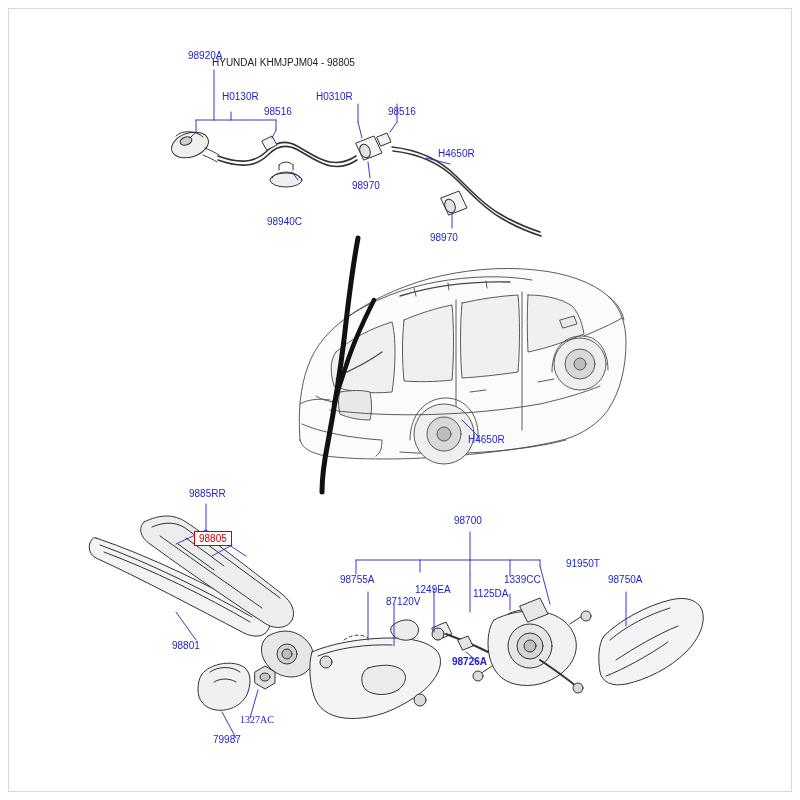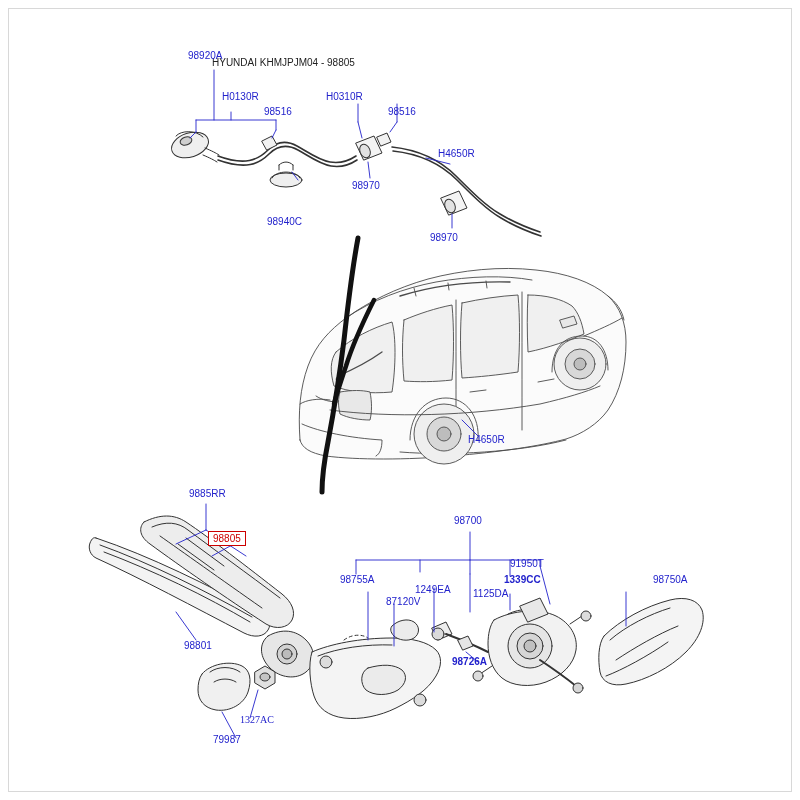--- a/index.html
+++ b/index.html
@@ -289,37 +289,37 @@
         <path d="M626 592 L626 626"></path>
       </g>
     </g>
   </svg>
 
   <div class="title" style="left:212px; top:57px;">HYUNDAI KHMJPJM04 - 98805</div>
 
   <div class="lbl" style="left:188px; top:50px;">98920A</div>
   <div class="lbl" style="left:222px; top:91px;">H0130R</div>
   <div class="lbl" style="left:264px; top:106px;">98516</div>
-  <div class="lbl" style="left:326px; top:91px;">H0310R</div>
+  <div class="lbl" style="left:316px; top:91px;">H0310R</div>
   <div class="lbl" style="left:388px; top:106px;">98516</div>
   <div class="lbl" style="left:438px; top:148px;">H4650R</div>
   <div class="lbl" style="left:352px; top:180px;">98970</div>
   <div class="lbl" style="left:267px; top:216px;">98940C</div>
   <div class="lbl" style="left:430px; top:232px;">98970</div>
 
   <div class="lbl" style="left:468px; top:434px;">H4650R</div>
 
   <div class="lbl" style="left:189px; top:488px;text-align:center;">9885RR</div>
-  <div class="lbl hl" style="left:208px; top:531px;">98805</div>
-  <div class="lbl" style="left:172px; top:640px;margin-left:12px;">98801</div>
+  <div class="lbl hl" style="left:194px; top:531px;">98805</div>
+  <div class="lbl" style="left:172px; top:640px;">98801</div>
   <div class="lbl" style="left:240px; top:714px;font-family:Liberation Serif, serif;">1327AC</div>
   <div class="lbl" style="left:213px; top:734px;">79987</div>
   <div class="lbl" style="left:340px; top:574px;">98755A</div>
   <div class="lbl" style="left:378px; top:596px;margin-left:8px;">87120V</div>
   <div class="lbl" style="left:415px; top:568px;margin-top:16px;">1249EA</div>
   <div class="lbl" style="left:452px; top:656px;font-weight:bold;">98726A</div>
   <div class="lbl" style="left:473px; top:588px;">1125DA</div>
-  <div class="lbl" style="left:504px; top:574px;font-weight:bold;">1339CC</div>
-  <div class="lbl" style="left:510px; top:558px;text-align:center;">91950T</div>
+  <div class="lbl" style="left:504px; top:574px;">1339CC</div>
+  <div class="lbl" style="left:566px; top:558px;text-align:center;">91950T</div>
   <div class="lbl" style="left:454px; top:515px;">98700</div>
-  <div class="lbl" style="left:608px; top:574px;margin-left:45px;">98750A</div>
+  <div class="lbl" style="left:608px; top:574px;">98750A</div>
 
 </div>
 
 </body></html>

